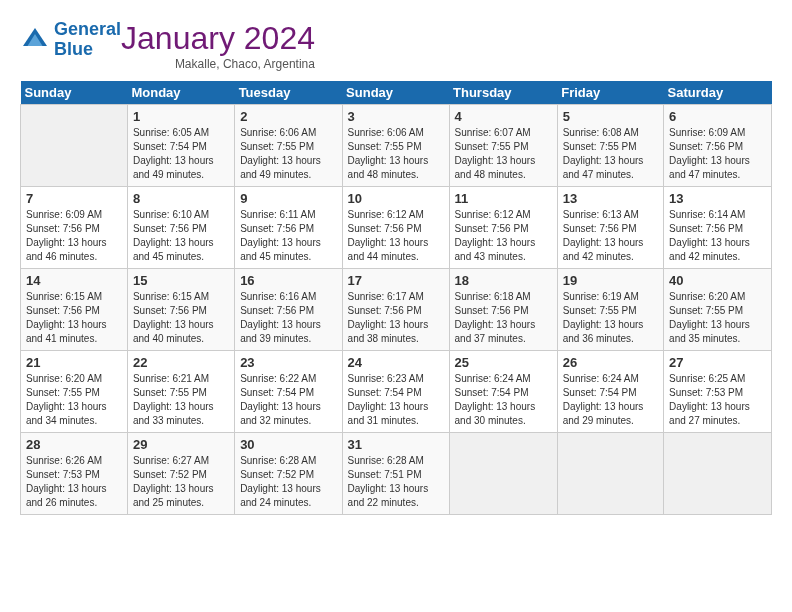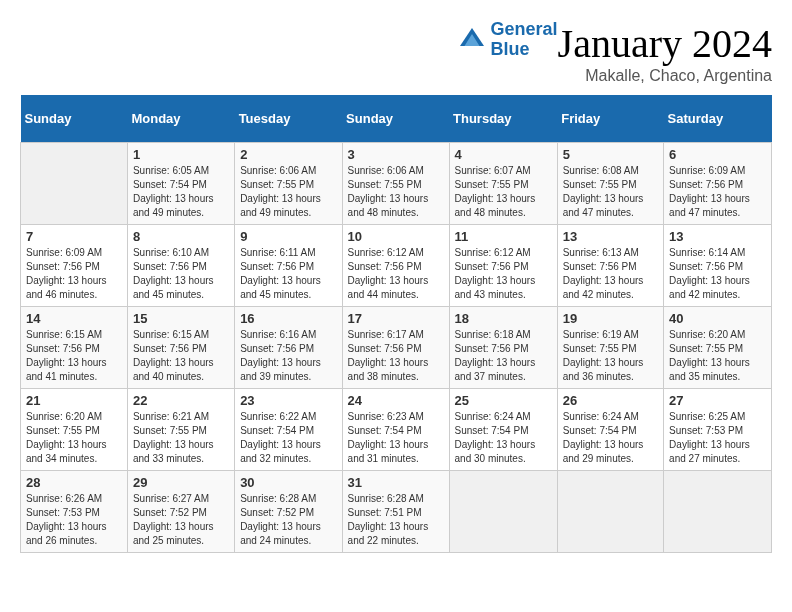--- a/index.html
+++ b/index.html
@@ -5,21 +5,21 @@
     * { box-sizing: border-box; margin: 0; padding: 0; }
     body {
       font-family: Arial, sans-serif;
       background: #fff;
       width: 792px;
       min-height: 612px;
       padding: 20px;
     }
     .header {
       display: flex;
-      justify-content: flex-end;
+      justify-content: flex-start;
       align-items: flex-start;
       margin-bottom: 10px;
     }
     .logo {
       display: flex;
       align-items: center;
     }
     .logo-text {
       font-size: 18px;
       font-weight: bold;
@@ -31,39 +31,38 @@
     }
     .logo-icon {
       width: 30px;
       height: 30px;
       margin-right: 4px;
     }
     .title-block {
       text-align: right;
     }
     .title-block h1 {
-      font-size: 40px;
+      font-size: 32px;
       font-weight: normal;
-      color: #000000;
-      font-family: Liberation Serif, serif;
+      color: #701a75;
     }
     .title-block h2 {
-      font-size: 16px;
+      font-size: 12px;
       font-weight: normal;
       color: #555;
     }
     table {
       width: 100%;
       border-collapse: collapse;
       font-size: 11px;
     }
     thead th {
       background-color: #1a6aad;
       color: #fff;
-      padding: 16px 4px;
+      padding: 4px 4px;
       text-align: left;
       font-size: 13px;
       font-weight: bold;
     }
     tbody td {
       border: 1px solid #ccc;
       vertical-align: top;
       padding: 4px 5px;
       width: 113px;
       min-height: 80px;

